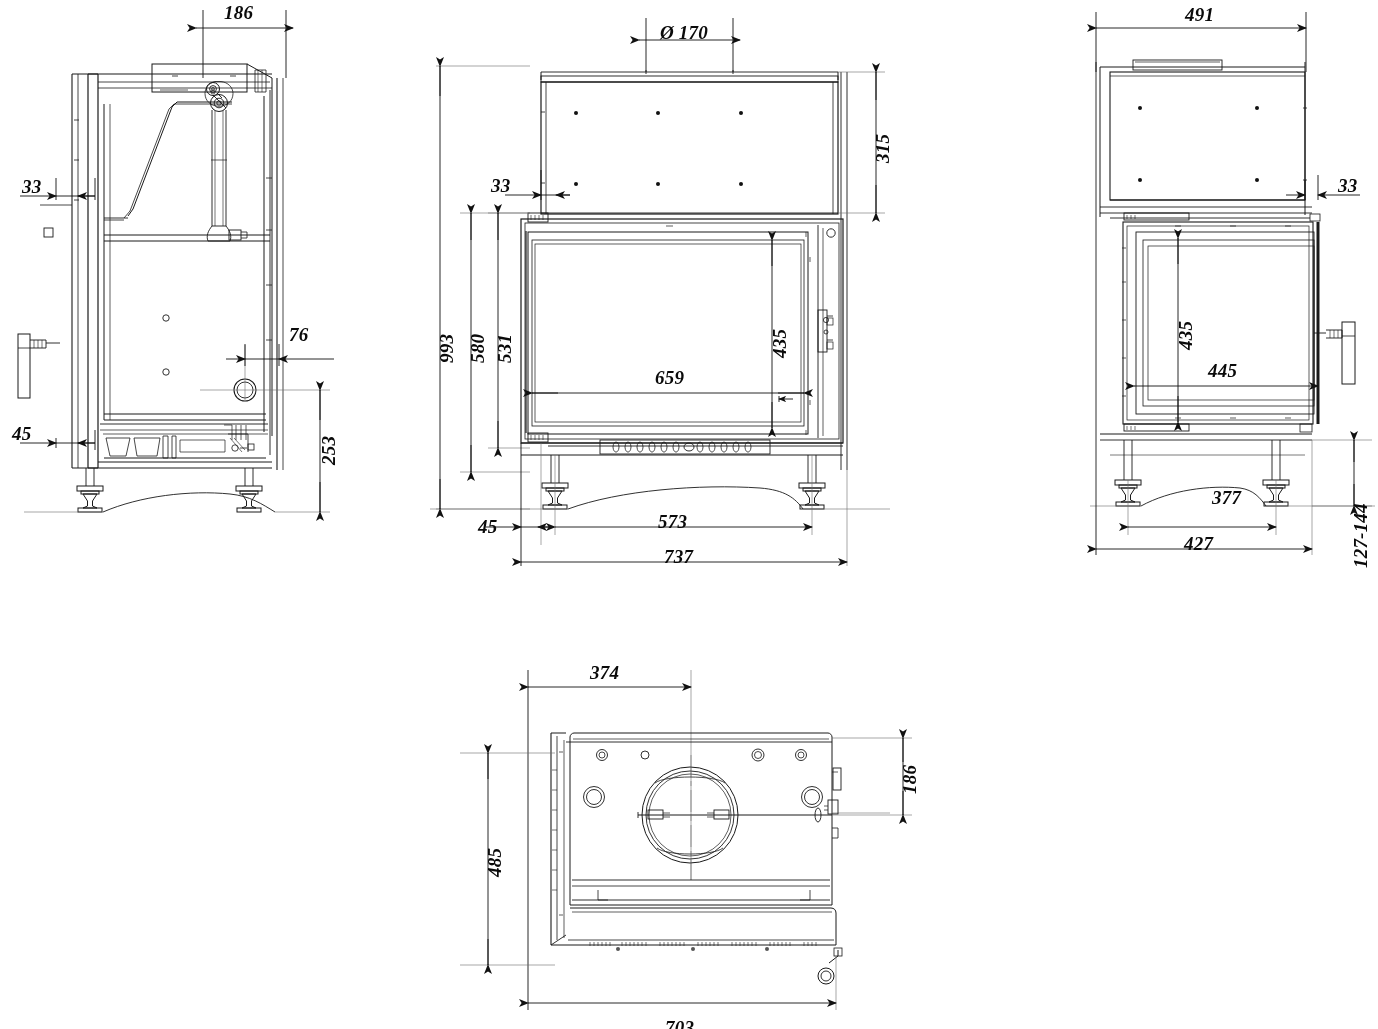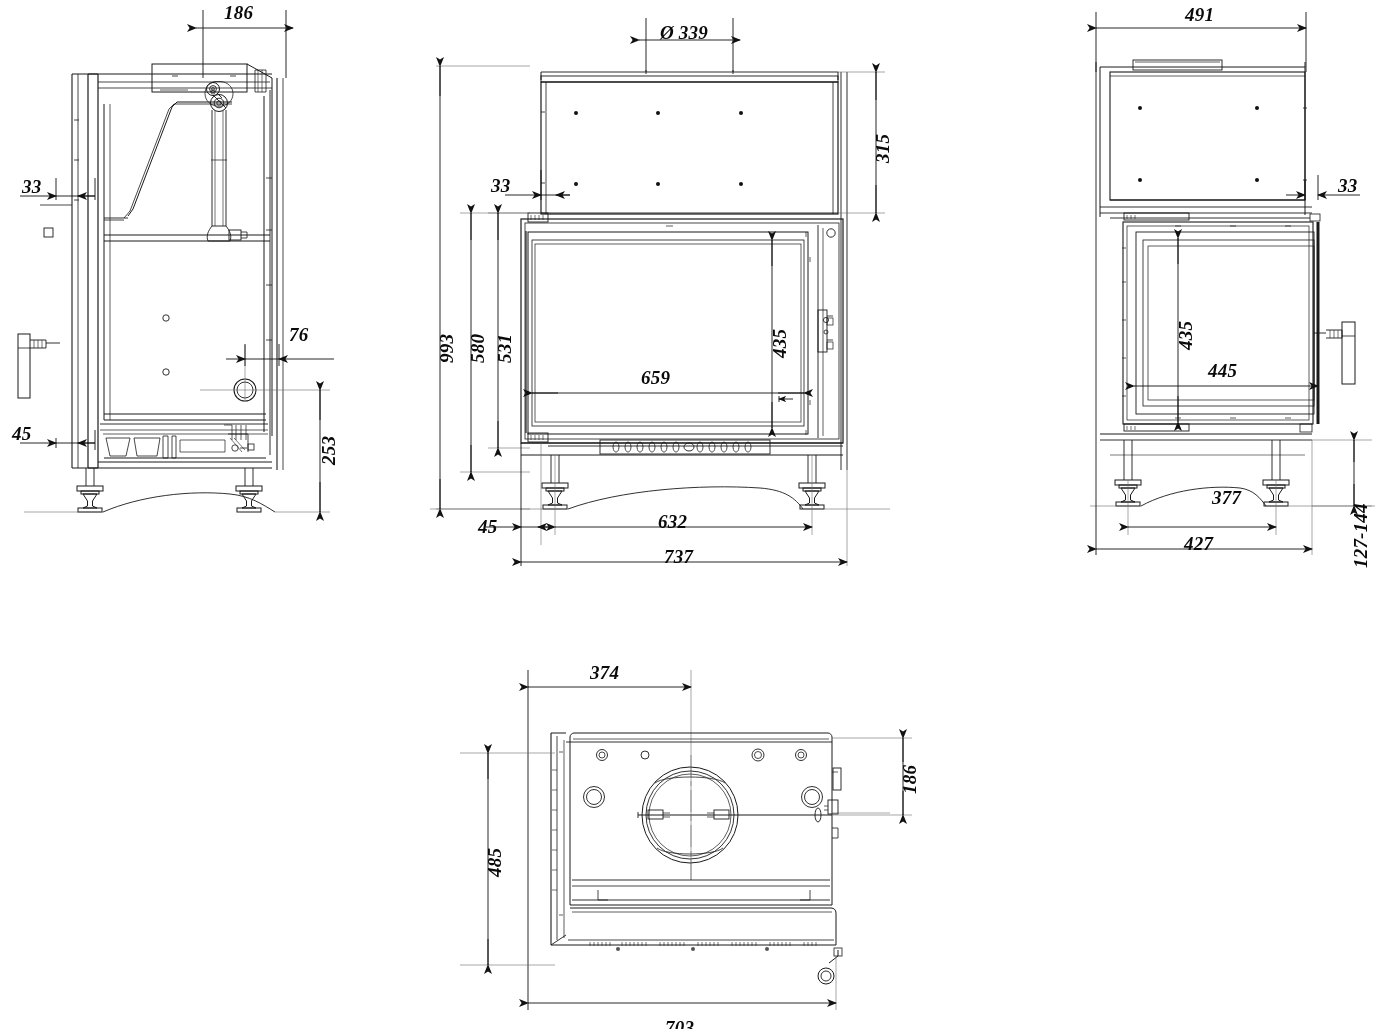--- a/index.html
+++ b/index.html
@@ -562,30 +562,30 @@
 
   </g>
 </svg>
 
 <div class="dimtxt" style="left:224px;top:2px;">186</div>
 <div class="dimtxt" style="left:22px;top:176px;">33</div>
 <div class="dimtxt" style="left:12px;top:423px;">45</div>
 <div class="dimtxt" style="left:289px;top:324px;">76</div>
 <div class="dimtxt vert" style="left:318px;top:465px;">253</div>
 
-<div class="dimtxt" style="left:660px;top:22px;">Ø 339</div>
+<div class="dimtxt" style="left:660px;top:22px;">Ø 170</div>
 <div class="dimtxt vert" style="left:872px;top:163px;">315</div>
 <div class="dimtxt" style="left:491px;top:175px;">33</div>
 <div class="dimtxt vert" style="left:436px;top:363px;">993</div>
 <div class="dimtxt vert" style="left:467px;top:363px;">580</div>
 <div class="dimtxt vert" style="left:494px;top:363px;">531</div>
 <div class="dimtxt vert" style="left:769px;top:358px;">435</div>
-<div class="dimtxt" style="left:641px;top:367px;">659</div>
+<div class="dimtxt" style="left:655px;top:367px;">659</div>
 <div class="dimtxt" style="left:478px;top:516px;">45</div>
-<div class="dimtxt" style="left:658px;top:511px;">632</div>
+<div class="dimtxt" style="left:658px;top:511px;">573</div>
 <div class="dimtxt" style="left:664px;top:546px;">737</div>
 
 <div class="dimtxt" style="left:1185px;top:4px;">491</div>
 <div class="dimtxt" style="left:1338px;top:175px;">33</div>
 <div class="dimtxt vert" style="left:1175px;top:350px;">435</div>
 <div class="dimtxt" style="left:1208px;top:360px;">445</div>
 <div class="dimtxt" style="left:1184px;top:487px;margin-left:28px;">377</div>
 <div class="dimtxt" style="left:1184px;top:533px;">427</div>
 <div class="dimtxt vert" style="left:1350px;top:568px;">127-144</div>
 

